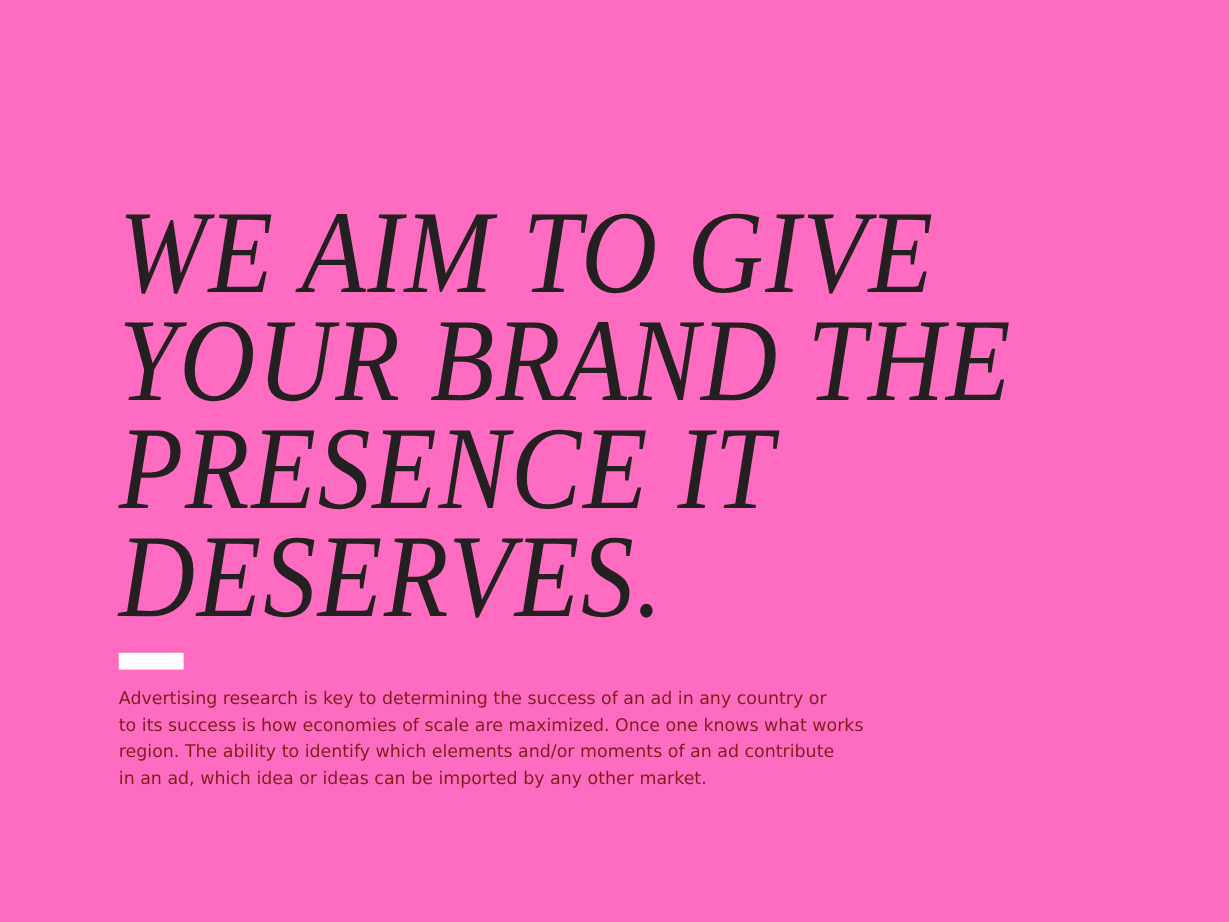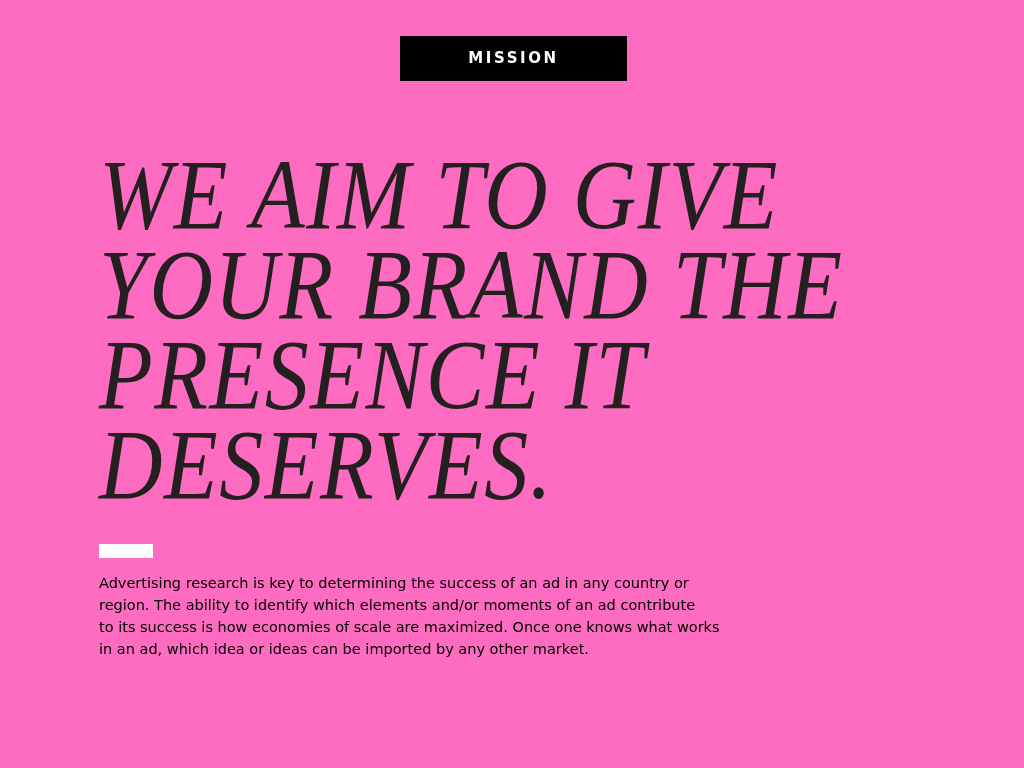--- a/index.html
+++ b/index.html
@@ -42,21 +42,21 @@
     letter-spacing: 2.6px;
     line-height: 1;
     text-transform: uppercase;
     white-space: nowrap;
   }
 
   
   .headline {
     position: absolute;
     left: 99px;
-    top: 156px;
+    top: 172px;
     width: 860px;
   }
   .headline-line {
     font-family: "Liberation Serif", "DejaVu Serif", serif;
     font-style: italic;
     font-weight: normal;
     font-size: 88px;
     line-height: 90px;
     letter-spacing: 1.5px;
     color: #242021;
@@ -80,42 +80,39 @@
   .body-copy {
     position: absolute;
     left: 99px;
     top: 572px;
     width: 700px;
   }
   .body-line {
     font-family: "DejaVu Sans", sans-serif;
     font-size: 14.5px;
     line-height: 22px;
-    color: #000000;
+    color: #7f1d1d;
     white-space: nowrap;
   }
 </style>
 </head>
 <body>
 
 <div class="slide">
 
-  <div class="badge">
-    <span class="badge-label">MISSION</span>
-  </div>
 
   <div class="headline">
     <div class="headline-line">WE AIM TO GIVE</div>
     <div class="headline-line">YOUR BRAND THE</div>
     <div class="headline-line">PRESENCE IT</div>
     <div class="headline-line">DESERVES.</div>
   </div>
 
   <div class="divider"></div>
 
   <div class="body-copy">
     <div class="body-line">Advertising research is key to determining the success of an ad in any country or</div>
+    <div class="body-line">to its success is how economies of scale are maximized. Once one knows what works</div>
     <div class="body-line">region. The ability to identify which elements and/or moments of an ad contribute</div>
-    <div class="body-line">to its success is how economies of scale are maximized. Once one knows what works</div>
     <div class="body-line">in an ad, which idea or ideas can be imported by any other market.</div>
   </div>
 
 </div>
 
 </body></html>

